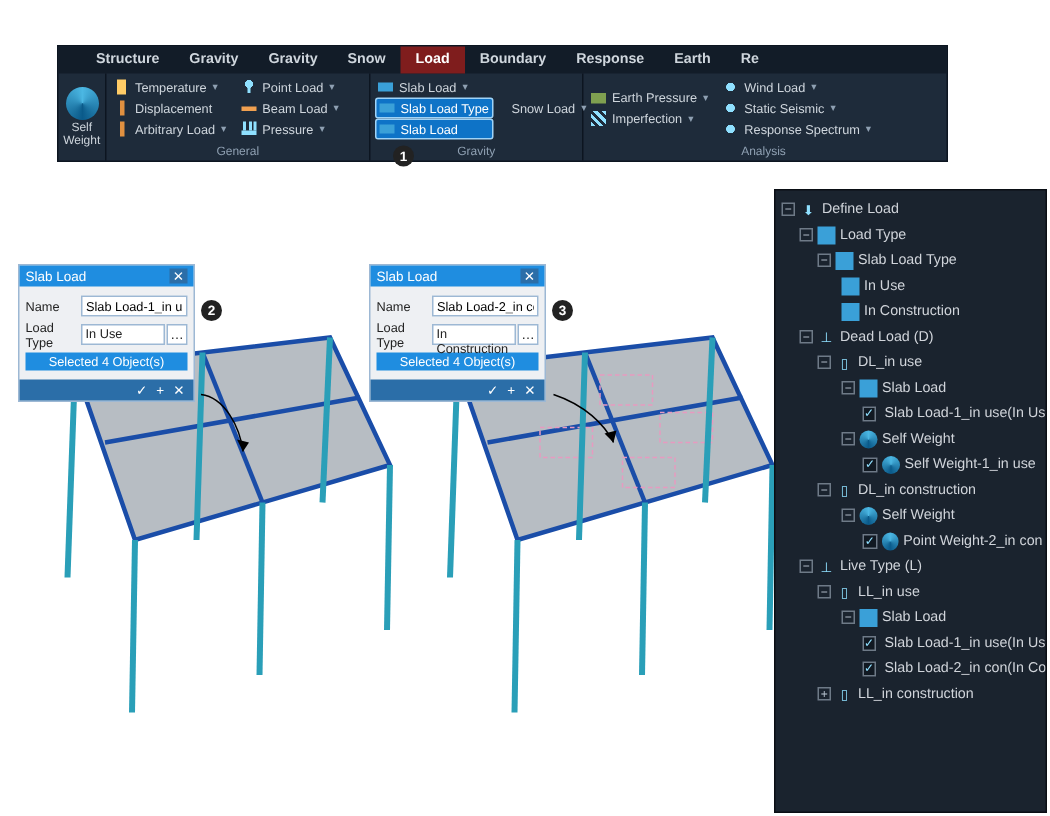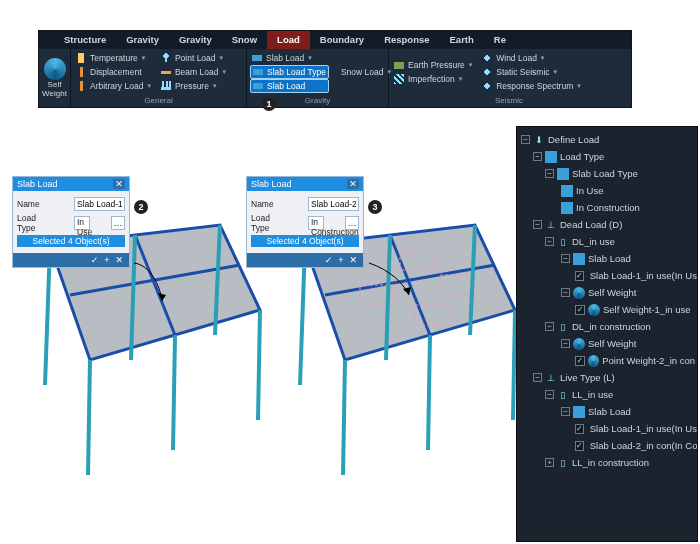--- a/index.html
+++ b/index.html
@@ -31,21 +31,21 @@
   .ic-im{background:repeating-linear-gradient(45deg,#8fe0ff 0 2px,transparent 2px 4px);}
   .badge{position:absolute;width:14px;height:14px;border-radius:50%;background:#222;color:#fff;font-size:9px;line-height:14px;text-align:center;font-weight:bold;z-index:30;}
   
   .model{position:absolute;}
   .model svg{overflow:visible;}
   
   .dlg{position:absolute;width:118px;background:#eef0f3;border:1px solid #9db8d4;font-size:9px;color:#222;}
   .dlg .tt{background:#1f8de0;color:#fff;padding:2px 4px;display:flex;justify-content:space-between;align-items:center;}
   .dlg .tt .cx{width:12px;text-align:center;background:#2b6ea8;}
   .dlg .bd{padding:4px;}
-  .row{display:flex;align-items:center;gap:21px;margin:2px 0;}
+  .row{display:flex;align-items:center;gap:1px;margin:2px 0;}
   .row label{width:36px;font-size:8.5px;}
   .row input,.row .sel{border:1px solid #9db8d4;height:14px;font-size:8.5px;padding:0 2px;background:#fff;flex:1;min-width:0;}
   .row .dbt{width:14px;height:14px;border:1px solid #9db8d4;background:#fff;text-align:center;line-height:12px;}
   .selbar{background:#1f8de0;color:#fff;text-align:center;font-size:8.5px;padding:1px;margin:2px 0;}
   .dlg .ft{background:#2b6ea8;display:flex;justify-content:flex-end;gap:6px;padding:2px 6px;color:#fff;}
   
   .tree{position:absolute;right:2px;top:126px;width:182px;height:416px;background:#1a232e;border:1px solid #0a0e14;padding:4px 2px 4px 4px;overflow:hidden;}
   .tn{display:flex;align-items:center;gap:3px;height:17px;font-size:9.5px;color:#d0d4da;white-space:nowrap;}
   .tn .tg{width:9px;height:9px;border:1px solid #6e7a87;color:#b8c3cf;font-size:8px;line-height:7px;text-align:center;}
   .tn .ticon{width:12px;height:12px;display:inline-flex;align-items:center;justify-content:center;font-size:9px;}
@@ -170,21 +170,21 @@
               <span>Static Seismic</span>
               <span class="dd">▾</span>
             </div>
           <div class="ritem">
               <span class="ic ic-wn"></span>
               <span>Response Spectrum</span>
               <span class="dd">▾</span>
             </div>
         </div>
       </div>
-      <div class="glabel">Seismic</div>
+      <div class="glabel">Analysis</div>
     </div>
   </div>
 </div>
 <div class="badge" style="left:262px;top:97px">1</div>
 
 <div class="model" style="left:10px;top:195px">
 <svg width="260" height="290">
   <g stroke="#1a4da8" stroke-width="3" fill="#b7bdc3">
     <polygon points="40,50 210,30 250,115 80,165"></polygon>
     <line x1="125" y1="40" x2="165" y2="140"></line>

